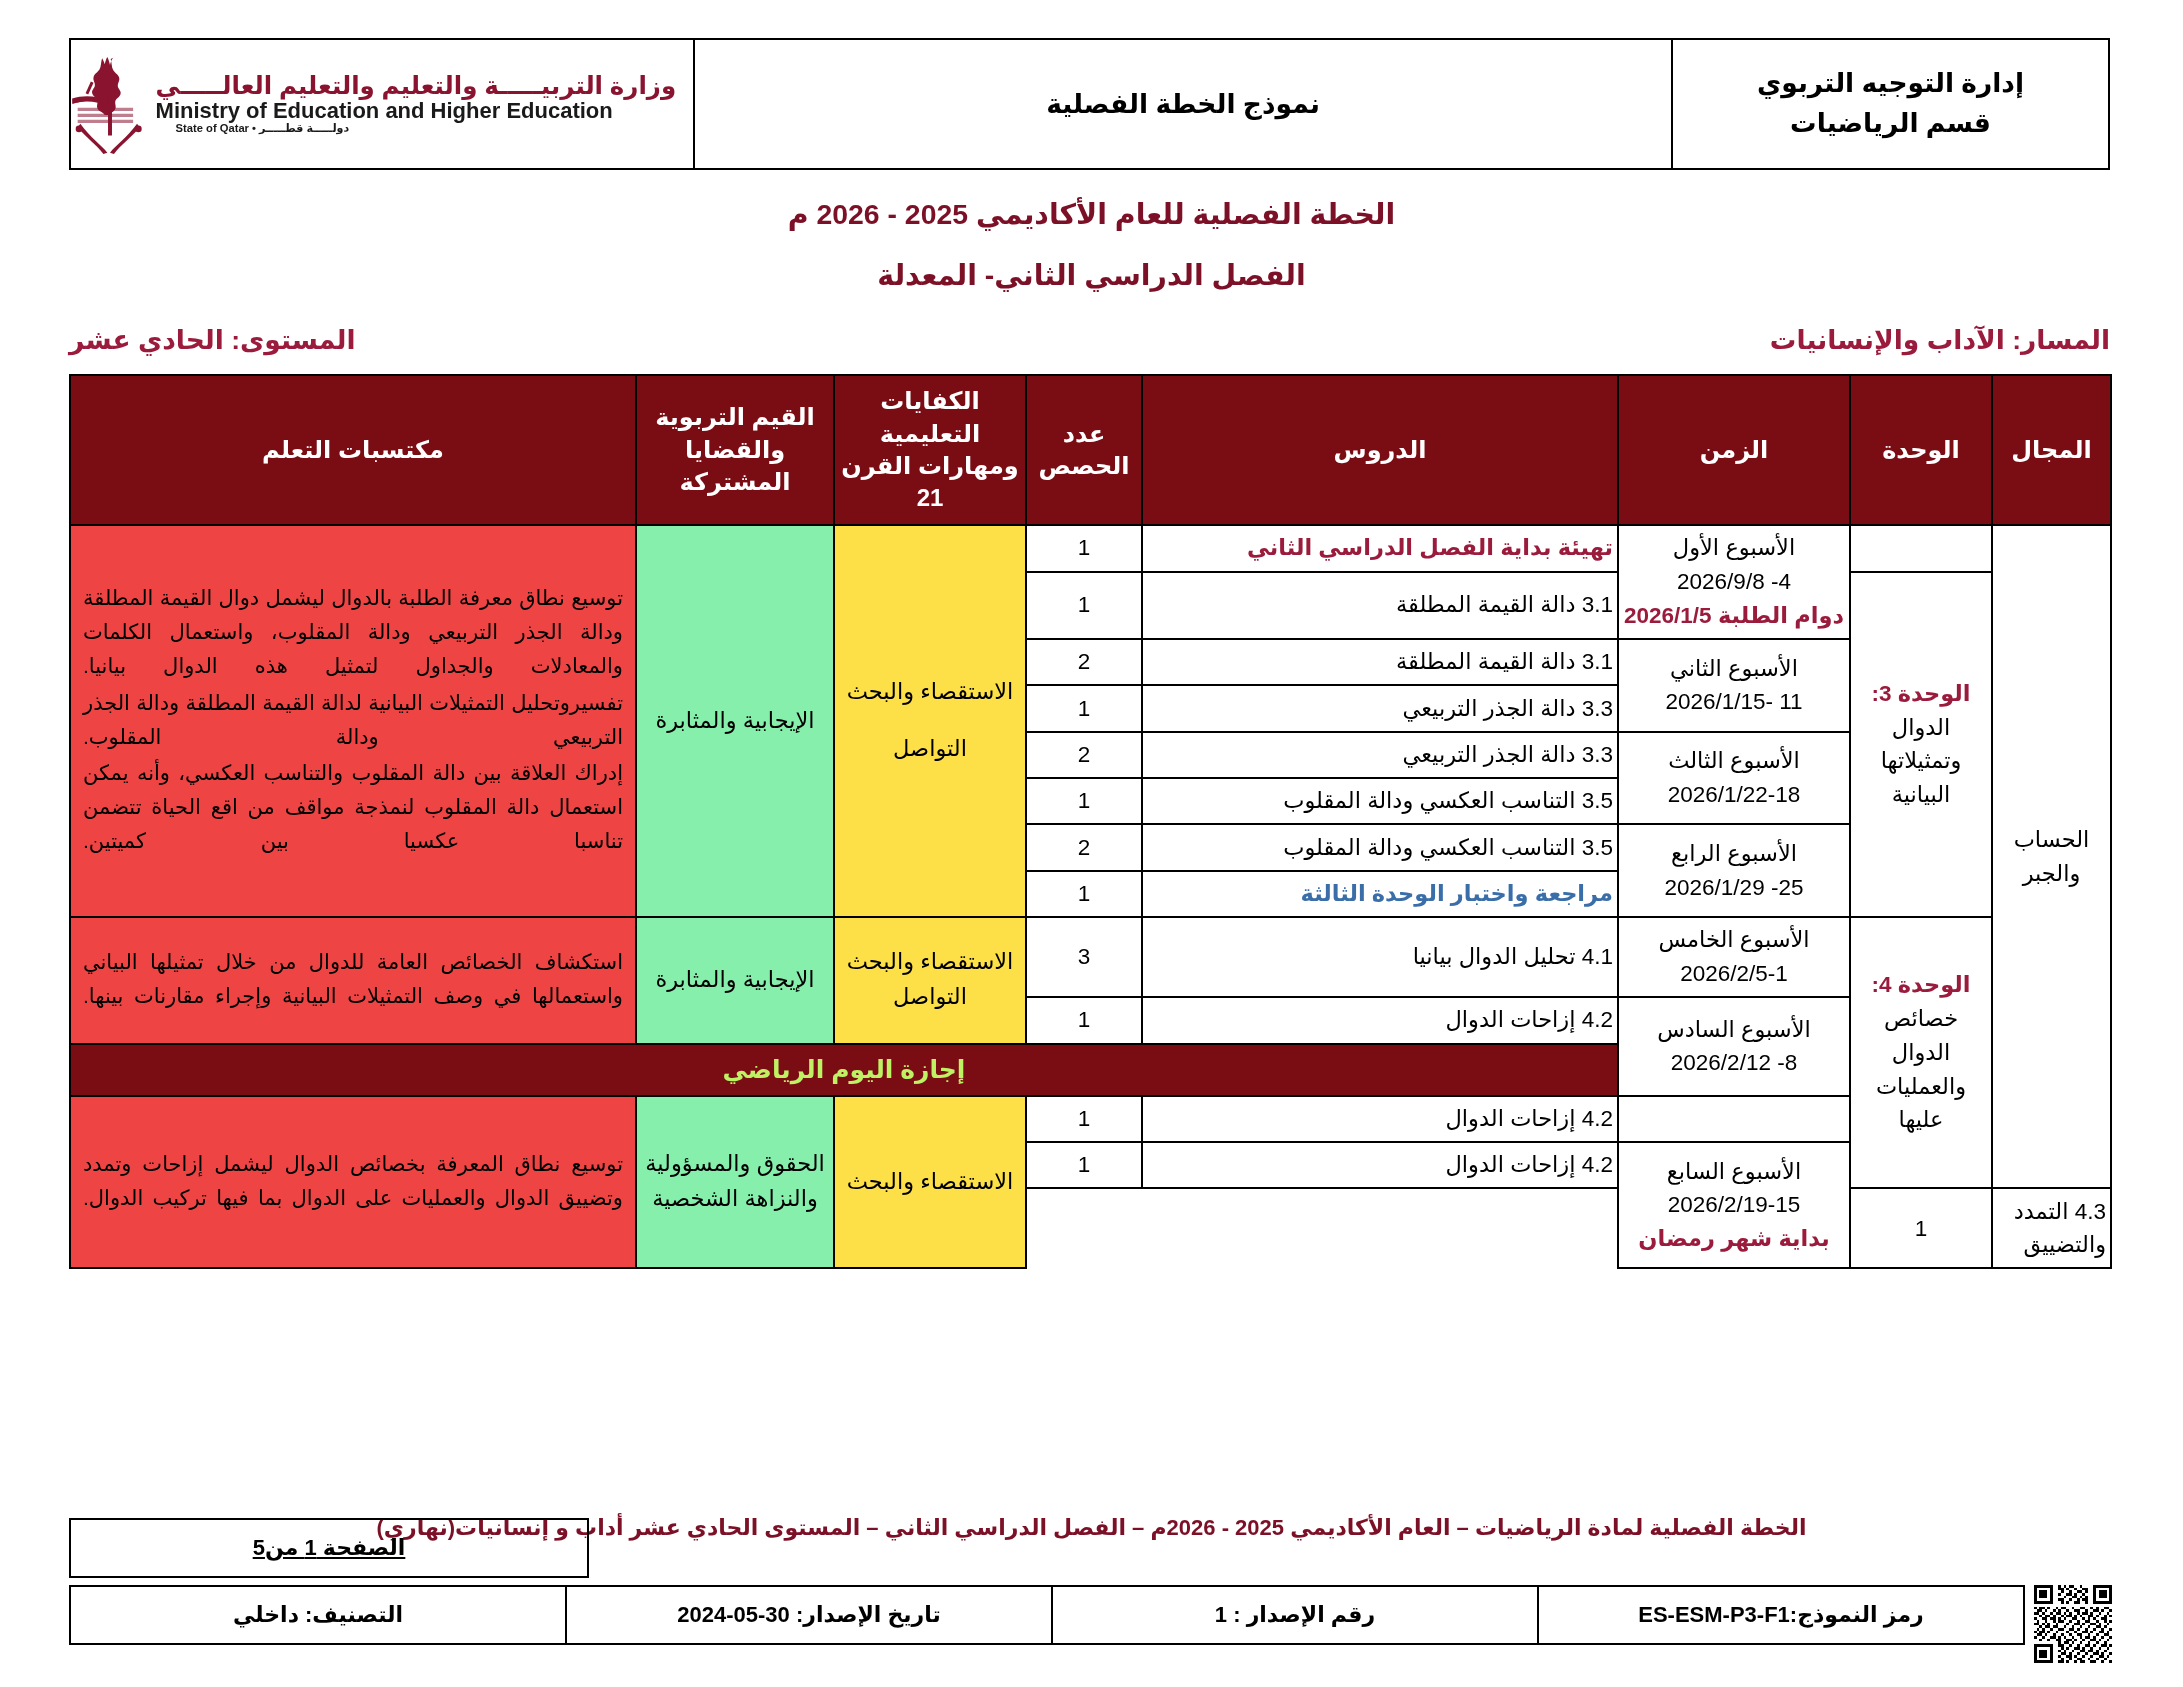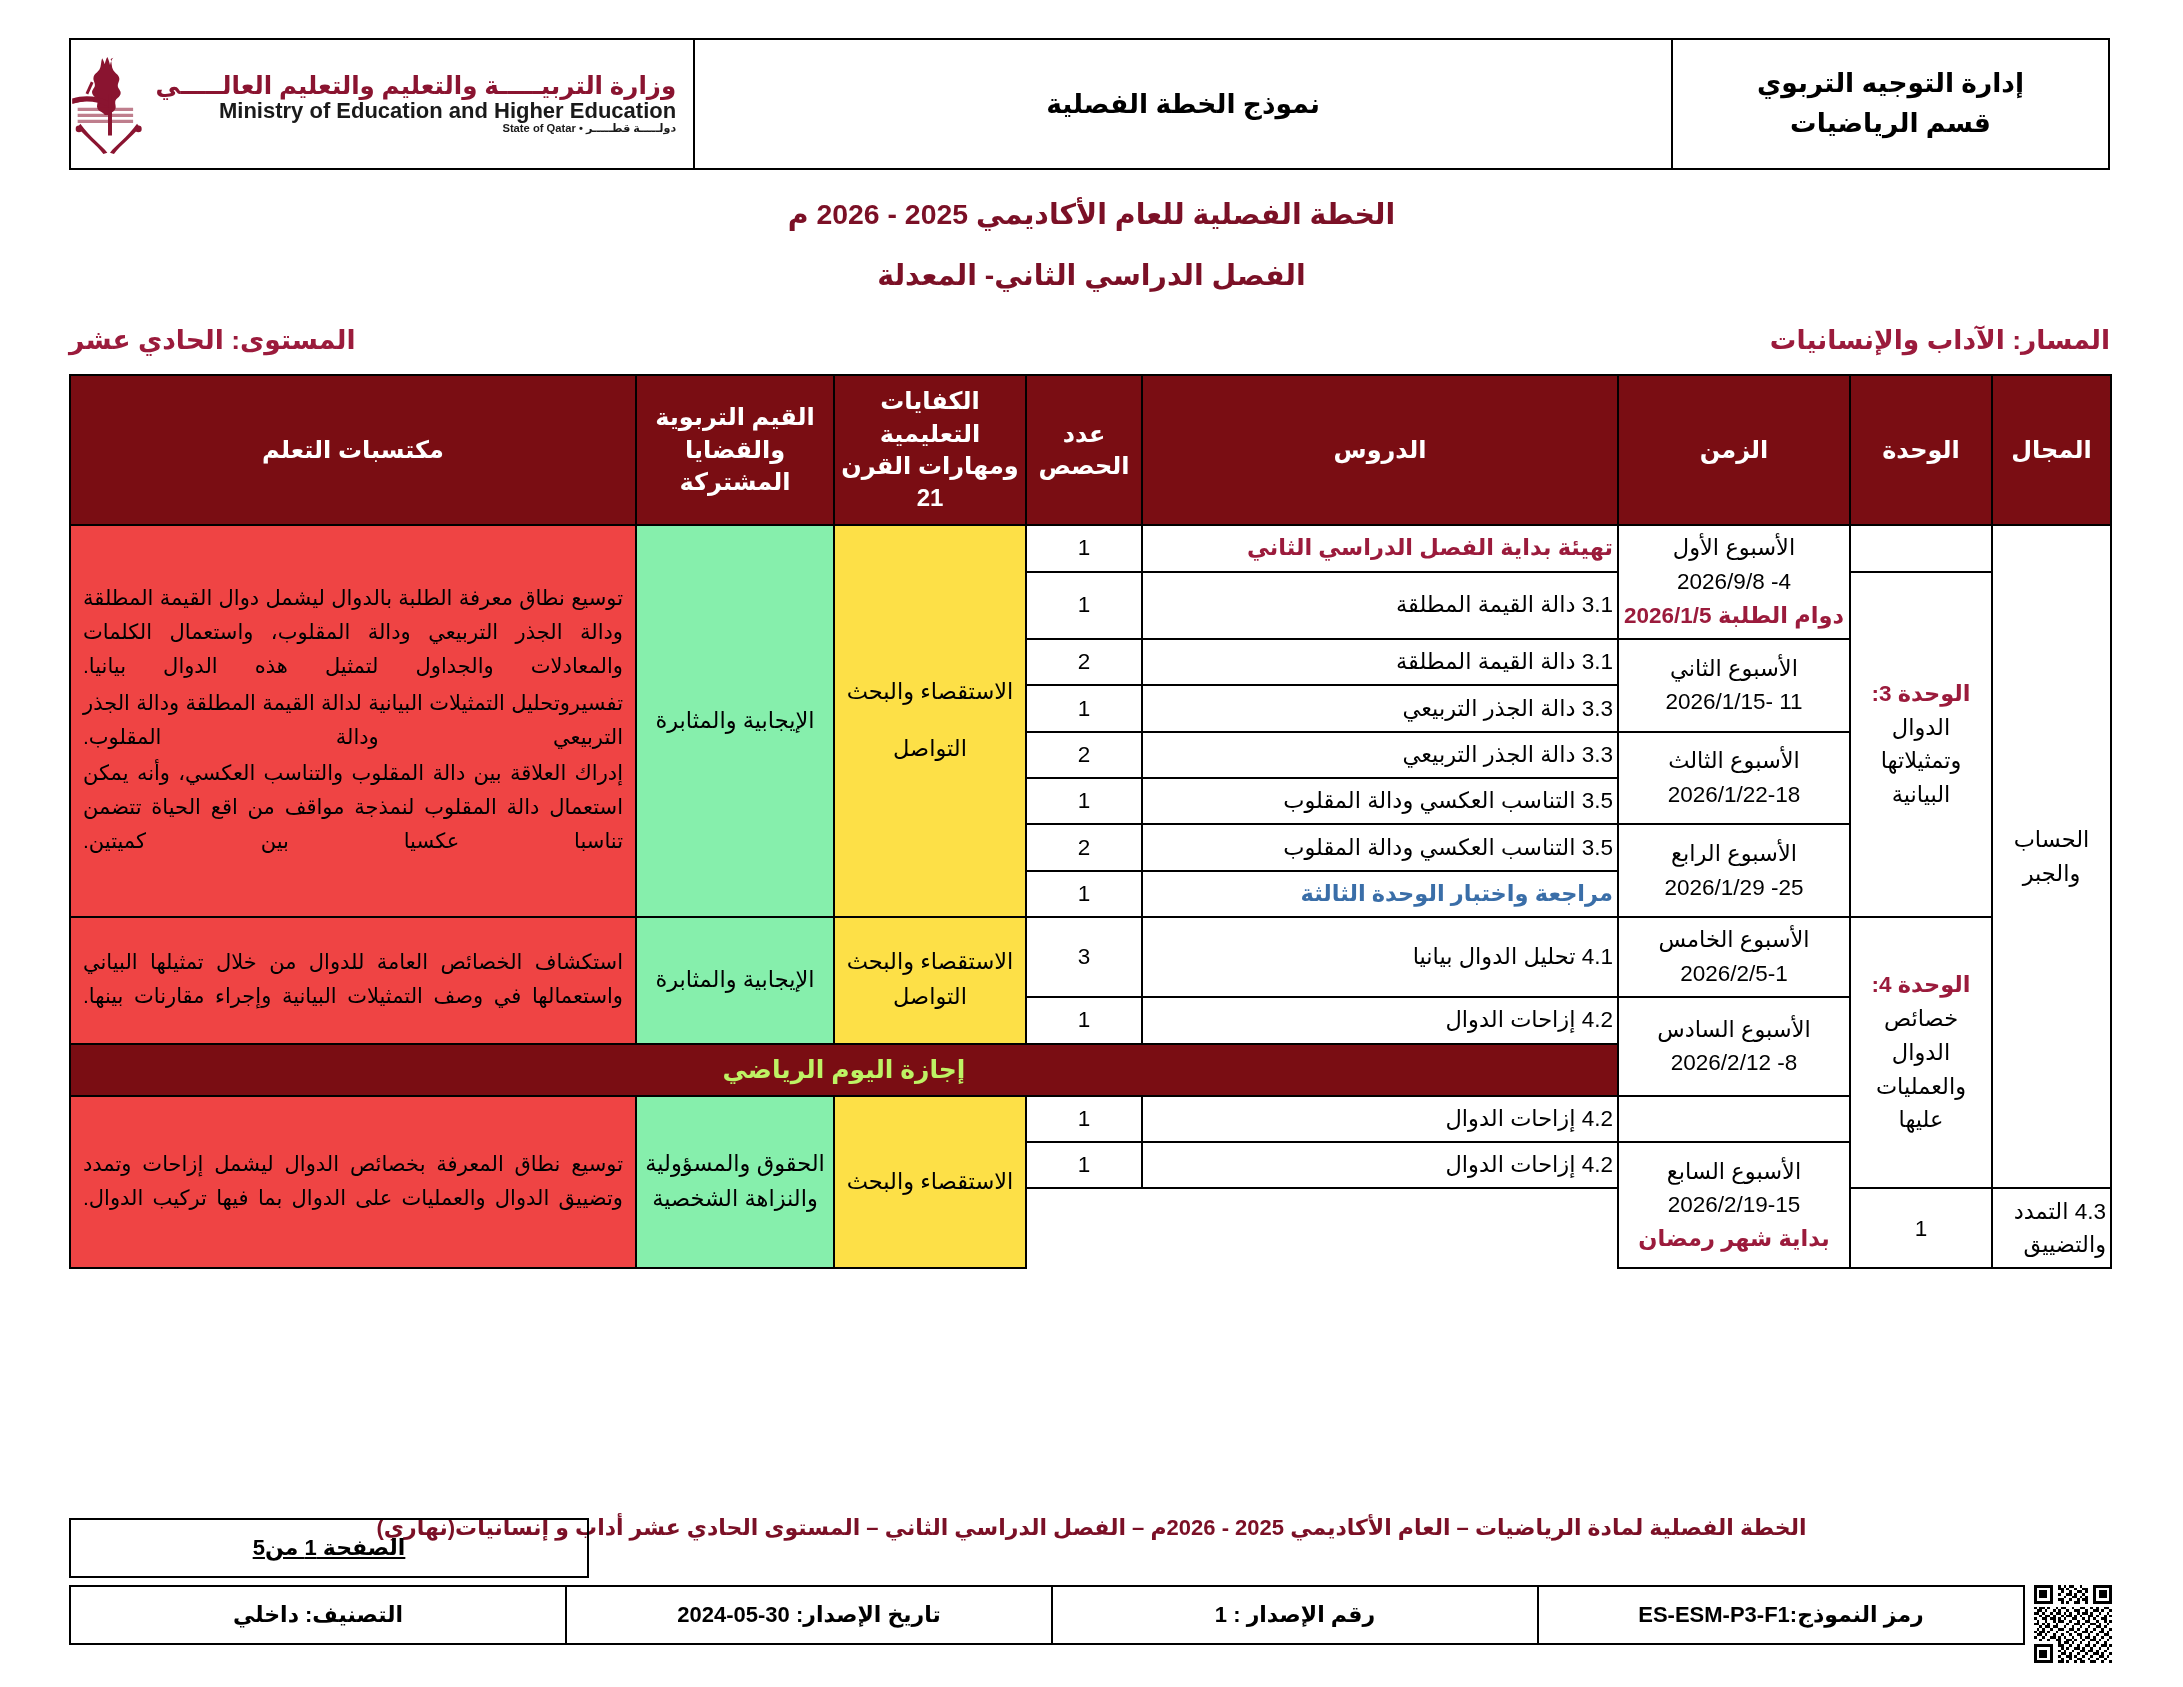--- a/index.html
+++ b/index.html
@@ -18,21 +18,21 @@
     display:flex;flex-direction:row;border:2px solid #000;box-sizing:border-box;
   }
   .hdr-cell{display:flex;align-items:center;justify-content:center;box-sizing:border-box;}
   .hdr-logo{width:437px;border-left:2px solid #000;padding:4px 9.3px;}
   .hdr-mid{flex:1;border-left:2px solid #000;}
   .hdr-right{width:622px;}
   .hdr-mid-txt{font-size:26.5px;font-weight:700;color:#000;}
   .hdr-right-txt{font-size:26.5px;font-weight:700;color:#000;line-height:1.5;text-align:center;}
 
   .logo-wrap{display:flex;flex-direction:row-reverse;align-items:center;gap:6.6px;width:100%;justify-content:flex-start;}
-  .logo-txt{display:flex;flex-direction:column;line-height:1.06;}
+  .logo-txt{display:flex;flex-direction:column;align-items:flex-end;line-height:1.06;}
   .logo-ar{font-size:24.5px;color:#8a1430;font-weight:700;letter-spacing:0px;white-space:nowrap;}
   .logo-en{font-size:22px;color:#1a1a1a;font-weight:700;white-space:nowrap;}
   .logo-sub{font-size:11.2px;color:#1a1a1a;font-weight:700;white-space:nowrap;padding-left:20px;}
   .emblem{width:78px;height:99px;flex:0 0 auto;}
 
   
   .title1{position:absolute;top:198px;left:0;width:2183px;text-align:center;
     font-size:28.4px;font-weight:700;color:#7b1026;}
   .title2{position:absolute;top:259px;left:0;width:2183px;text-align:center;
     font-size:28.4px;font-weight:700;color:#7b1026;}

